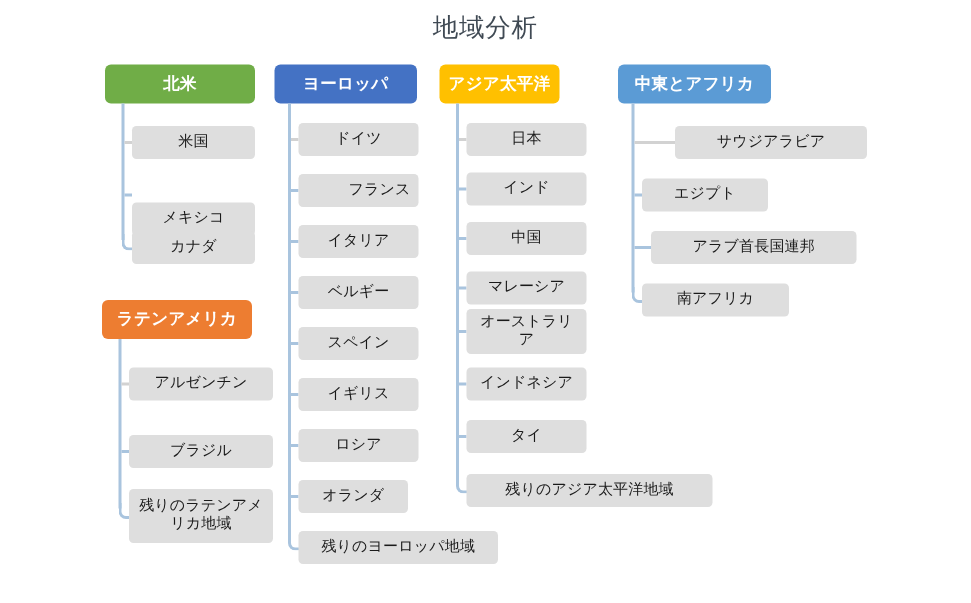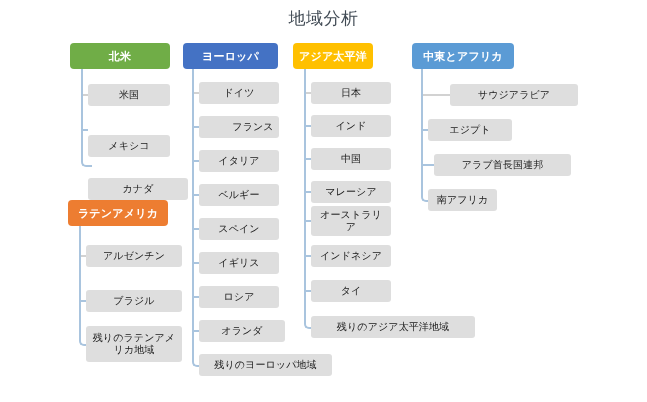--- a/index.html
+++ b/index.html
@@ -89,21 +89,21 @@
         <div class="trunk-elbow" style="left: 11px; top: 113px;"></div>
         <div class="stub faint" style="left: 13px; top: 51px; width: 5px;"></div>
         <div class="node" style="left: 18px; top: 41px; width: 82px; height: 22px;">
           <span>米国</span>
         </div>
         <div class="stub" style="left: 13px; top: 86px; width: 5px;"></div>
         <div class="node" style="left: 18px; top: 76px; width: 82px; height: 22px; margin-top: 16px;">
           <span>メキシコ</span>
         </div>
         <div class="stub" style="left: 20px; top: 121px; width: 0px;"></div>
-        <div class="node" style="left: 18px; top: 111px; width: 100px; height: 22px; margin-top: 24px;">
+        <div class="node" style="left: 18px; top: 111px; width: 82px; height: 22px;">
           <span>カナダ</span>
         </div>
       </div>
       <div class="group" style="left: 183px; top: 43px;">
         <div class="grp-header" style="width: 95px; height: 26px; background: rgb(68, 114, 196);">
           <span>ヨーロッパ</span>
         </div>
         <div class="trunk" style="left: 9px; top: 26px; height: 291px;"></div>
         <div class="trunk-elbow" style="left: 9px; top: 313px;"></div>
         <div class="stub faint" style="left: 11px; top: 49px; width: 5px;"></div>
@@ -128,21 +128,21 @@
         </div>
         <div class="stub" style="left: 11px; top: 219px; width: 5px;"></div>
         <div class="node" style="left: 16px; top: 209px; width: 80px; height: 22px; align-items: center;">
           <span>イギリス</span>
         </div>
         <div class="stub" style="left: 11px; top: 253px; width: 5px;"></div>
         <div class="node" style="left: 16px; top: 243px; width: 80px; height: 22px;">
           <span>ロシア</span>
         </div>
         <div class="stub" style="left: 11px; top: 287px; width: 5px;"></div>
-        <div class="node" style="left: 16px; top: 277px; width: 86px; height: 22px; text-align: right;">
+        <div class="node" style="left: 16px; top: 277px; width: 73px; height: 22px; text-align: right;">
           <span>オランダ</span>
         </div>
         <div class="stub" style="left: 18px; top: 321px; width: 0px;"></div>
         <div class="node" style="left: 16px; top: 311px; width: 133px; height: 22px;">
           <span>残りのヨーロッパ地域</span>
         </div>
       </div>
       <div class="group" style="left: 293px; top: 43px;">
         <div class="grp-header" style="width: 80px; height: 26px; background: rgb(255, 192, 0); font-family: Liberation Serif, serif;">
           <span>アジア太平洋</span>
@@ -194,21 +194,21 @@
         </div>
         <div class="stub" style="left: 11px; top: 86px; width: 5px;"></div>
         <div class="node" style="left: 16px; top: 76px; width: 84px; height: 22px;">
           <span>エジプト</span>
         </div>
         <div class="stub" style="left: 11px; top: 121px; width: 11px;"></div>
         <div class="node" style="left: 22px; top: 111px; width: 137px; height: 22px;">
           <span>アラブ首長国連邦</span>
         </div>
         <div class="stub" style="left: 18px; top: 156px; width: 0px;"></div>
-        <div class="node" style="left: 16px; top: 146px; width: 69px; height: 22px;">
+        <div class="node" style="left: 16px; top: 146px; width: 98px; height: 22px;">
           <span>南アフリカ</span>
         </div>
       </div>
       <div class="group" style="left: 68px; top: 200px;">
         <div class="grp-header" style="width: 100px; height: 26px; background: rgb(237, 125, 49); justify-content: center;">
           <span>ラテンアメリカ</span>
         </div>
         <div class="trunk" style="left: 11px; top: 26px; height: 113px;"></div>
         <div class="trunk-elbow" style="left: 11px; top: 135px;"></div>
         <div class="stub faint" style="left: 13px; top: 55px; width: 5px;"></div>

